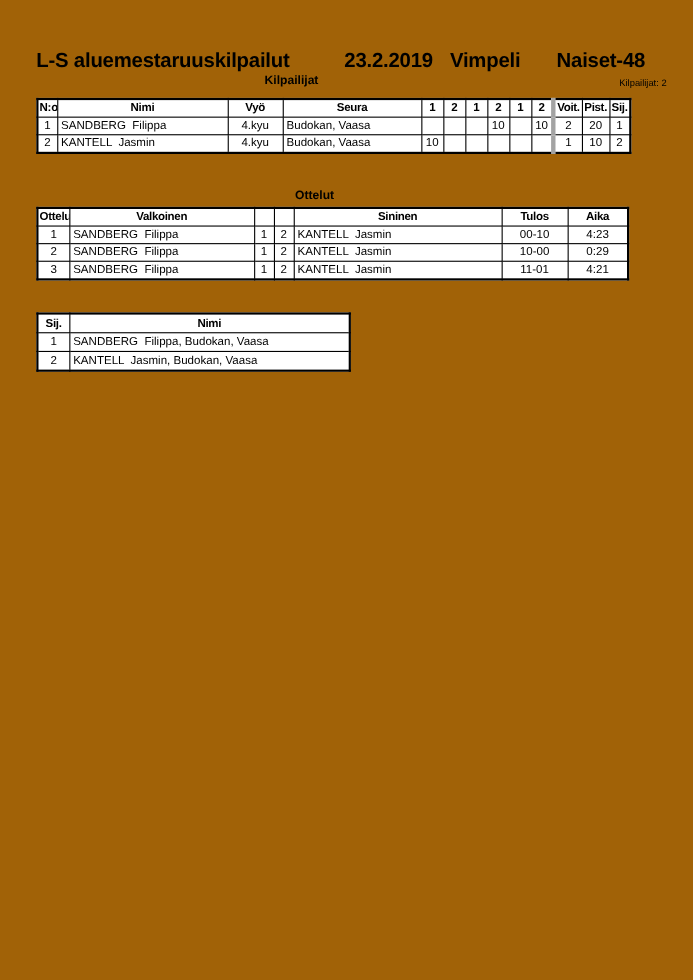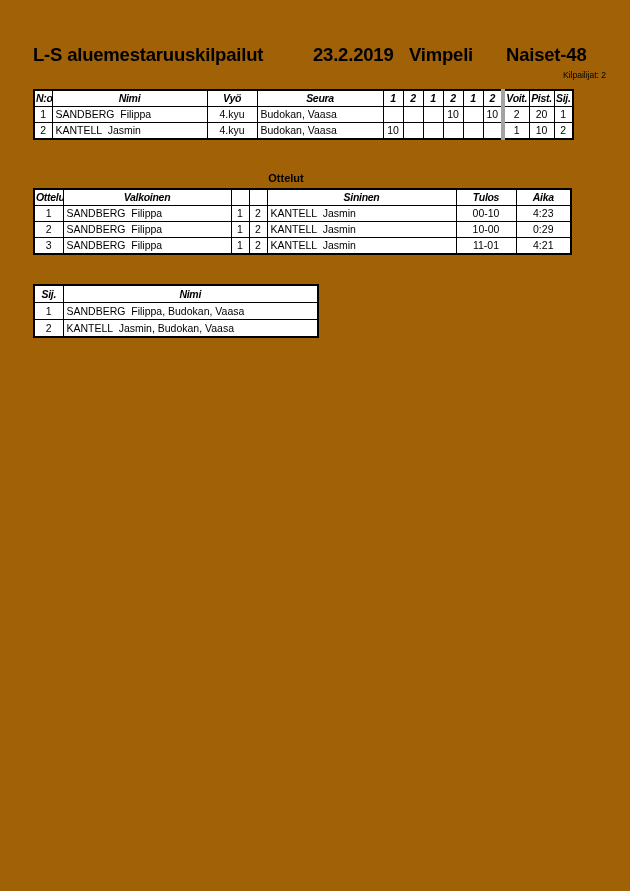--- a/index.html
+++ b/index.html
@@ -45,41 +45,42 @@
   }
   td, th {
     border: 1px solid #000;
     padding: 0 3px;
     height: 15px; line-height: 15px;
     font-size: 10.5px;
     overflow: hidden;
     white-space: pre;
     vertical-align: middle;
   }
-  th { font-weight: bold; text-align: center; letter-spacing: -0.3px; padding: 0 1px; font-style: italic; }
+  th { font-weight: bold; text-align: center; letter-spacing: -0.3px; padding: 0 1px; }
 
   .t1 { left: 33px; top: 89px;  width: 539px; }
   .t2 { left: 33px; top: 188px; width: 537px; }
   .t3 { left: 33px; top: 284px; width: 284px; }
   .t3 td, .t3 th { height: 16px; line-height: 16px; }
 
   .c { text-align: center; }
   .l { text-align: left; }
   .grp { border-left: 4px solid #a3a3a3; }
 </style>
 </head>
 <body>
 
 <div class="page">
 
   <span class="title-part tp1">L-S aluemestaruuskilpailut</span>
   <span class="title-part tp2">23.2.2019</span>
   <span class="title-part tp3">Vimpeli</span>
   <span class="title-part tp4">Naiset-48</span>
 
+  <div class="section-title st-competitors">Kilpailijat</div>
   <div class="count-label">Kilpailijat: 2</div>
 
   <table class="t1">
     <colgroup>
       <col style="width:18px">
         <col style="width:155px">
         <col style="width:50px">
         <col style="width:126px">
       <col style="width:20px">
         <col style="width:20px">

